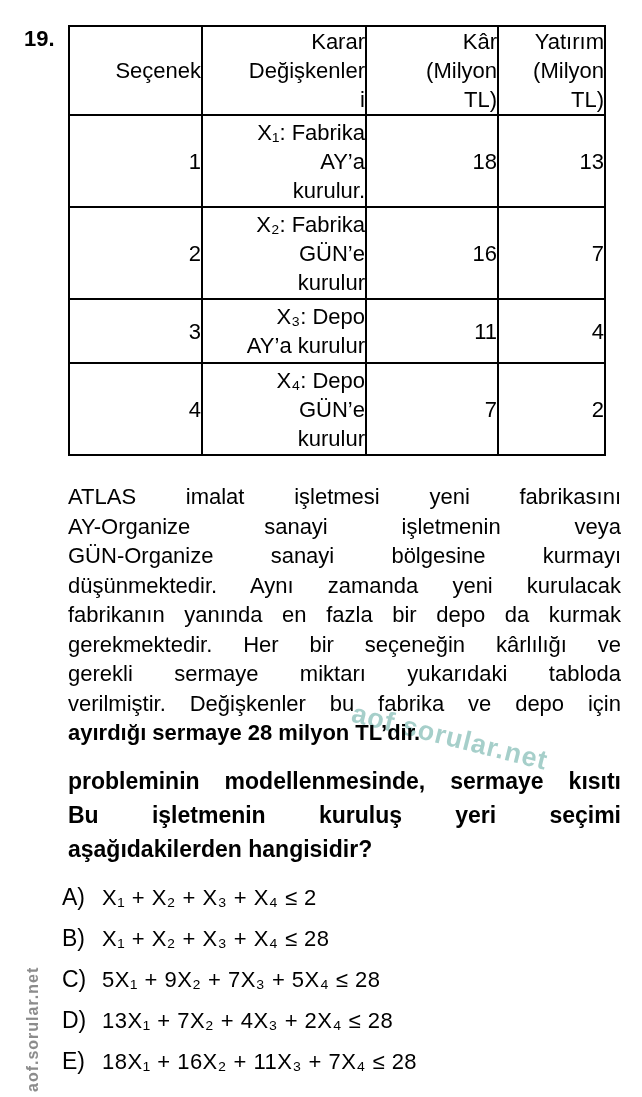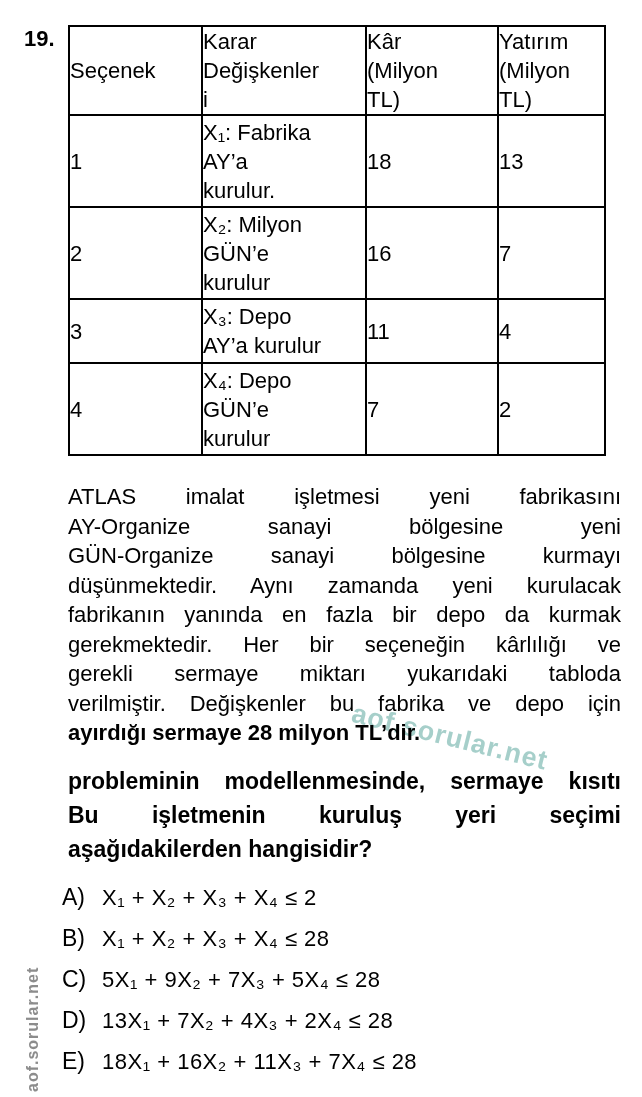--- a/index.html
+++ b/index.html
@@ -17,21 +17,21 @@
     font-weight: bold; font-size: 22px;
   }
 
   
   table.qtable {
     position: absolute; left: 68px; top: 25px;
     border-collapse: collapse; table-layout: fixed;
   }
   table.qtable td, table.qtable th {
     border: 2px solid #000;
-    text-align: left; vertical-align: middle;
+    text-align: right; vertical-align: middle;
     font-weight: normal; font-size: 22px; line-height: 29px;
     white-space: pre-line;
     padding: 0;
     overflow: hidden;
   }
   .col-secenek { width: 133px; }
   .col-karar   { width: 164px; }
   .col-kar     { width: 132px; }
   .col-yatirim { width: 107px; }
   tr.h-head { height: 88px; }
@@ -111,21 +111,21 @@
     <tr class="h-r1">
       <td>1</td>
       <td>X₁: Fabrika
 AY’a
 kurulur.</td>
       <td>18</td>
       <td>13</td>
     </tr>
     <tr class="h-r2">
       <td>2</td>
-      <td>X₂: Milyon
+      <td>X₂: Fabrika
 GÜN’e
 kurulur</td>
       <td>16</td>
       <td>7</td>
     </tr>
     <tr class="h-r3">
       <td>3</td>
       <td>X₃: Depo
 AY’a kurulur</td>
       <td>11</td>
@@ -137,21 +137,21 @@
 GÜN’e
 kurulur</td>
       <td>7</td>
       <td>2</td>
     </tr>
   </tbody>
 </table>
 
 <div class="para">
   <div class="jline">ATLAS imalat işletmesi yeni fabrikasını</div>
-  <div class="jline">AY-Organize sanayi bölgesine yeni</div>
+  <div class="jline">AY-Organize sanayi işletmenin veya</div>
   <div class="jline">GÜN-Organize sanayi bölgesine kurmayı</div>
   <div class="jline">düşünmektedir. Aynı zamanda yeni kurulacak</div>
   <div class="jline">fabrikanın yanında en fazla bir depo da kurmak</div>
   <div class="jline">gerekmektedir. Her bir seçeneğin kârlılığı ve</div>
   <div class="jline">gerekli sermaye miktarı yukarıdaki tabloda</div>
   <div class="jline">verilmiştir. Değişkenler bu fabrika ve depo için</div>
   <div class="jline last">ayırdığı sermaye 28 milyon TL’dir.</div>
 </div>
 
 <div class="qtext">

